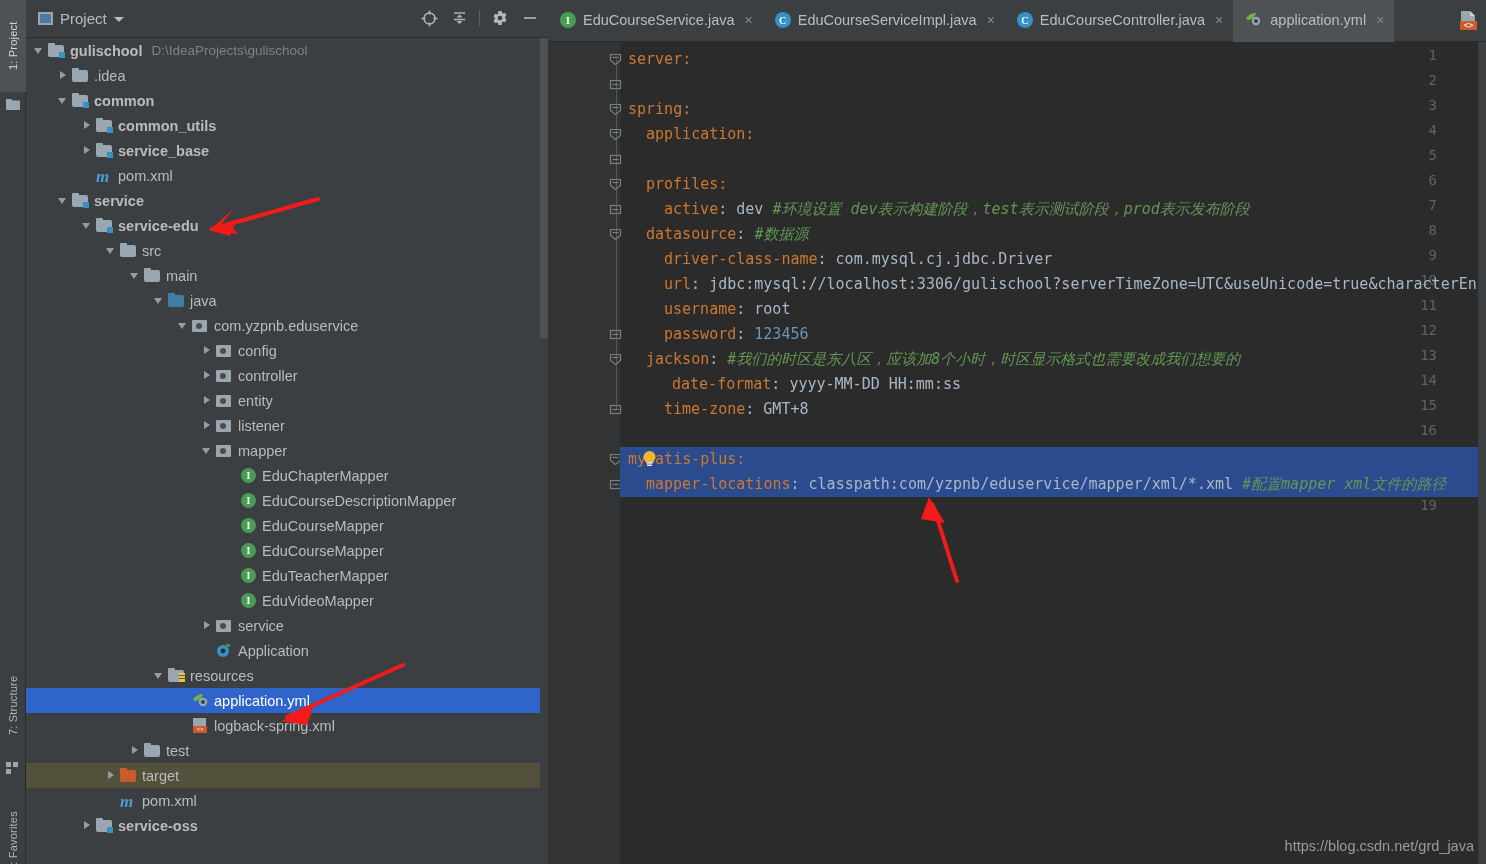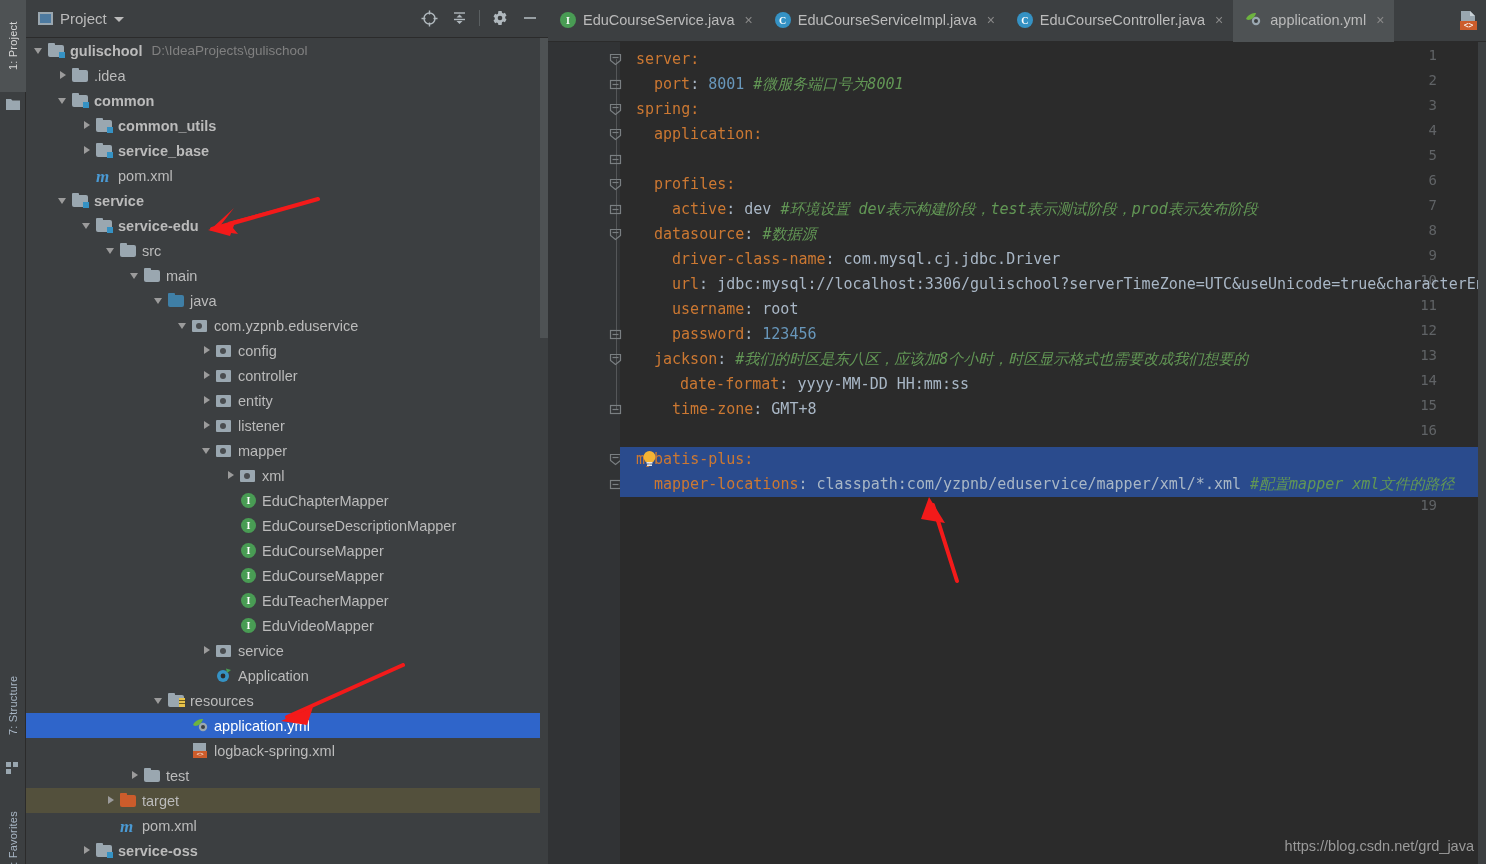--- a/index.html
+++ b/index.html
@@ -154,21 +154,21 @@
   .fold-col { position:absolute; left: 60px; top: 0; width: 18px; height: 822px; }
   .fold-line { position:absolute; left: 8px; width:1px; background:#555759; }
   .fmark {
     position:absolute; left: 1px; width: 15px; height: 15px;
   }
   .code {
     position:absolute; left: 72px; top: 0; width: 866px; height: 822px;
     font-family: "DejaVu Sans Mono", monospace; font-size: 15px;
     overflow: hidden;
   }
-  .cline { position: absolute; left: 0; height: 25px; line-height: 25px; white-space: pre; margin-left: 8px; }
+  .cline { position: absolute; left: 0; height: 25px; line-height: 25px; white-space: pre; }
   .hl-band { position:absolute; left:0; height: 25px; background: #2a4b8d; }
   .k { color: #cc7832; }
   .v { color: #a9b7c6; }
   .n { color: #6897bb; }
   .c { color: #629755; font-style: italic; }
   .bulb {
     position:absolute; width: 15px; height: 19px;
   }
   .watermark {
     position: absolute; right: 12px; bottom: 10px;
@@ -395,28 +395,20 @@
         <div class="row">
           <span style="display: inline-block; flex: 0 0 auto; width: 176px;"></span>
           <span class="arrow-d"></span>
           <span class="ico">
             <span class="pkg"></span>
           </span>
           <span class="lbl">mapper</span>
         </div>
         <div class="row">
           <span style="display: inline-block; flex: 0 0 auto; width: 200px;"></span>
-          <span class="arrow-r"></span>
-          <span class="ico">
-            <span class="pkg"></span>
-          </span>
-          <span class="lbl">xml</span>
-        </div>
-        <div class="row">
-          <span style="display: inline-block; flex: 0 0 auto; width: 200px;"></span>
           <span class="arrow-n"></span>
           <span class="ico">
             <span class="iface">I</span>
           </span>
           <span class="lbl">EduChapterMapper</span>
         </div>
         <div class="row">
           <span style="display: inline-block; flex: 0 0 auto; width: 200px;"></span>
           <span class="arrow-n"></span>
           <span class="ico">
@@ -660,21 +652,20 @@
               <path d="M1.5 1.5h10v6l-5 4-5-4z" fill="none" stroke="#7a7f82" stroke-width="1.2"></path>
               <path d="M3.5 4.5h6" stroke="#7a7f82" stroke-width="1.2"></path>
             </svg></span>
           <span class="fmark" style="top: 435px;"><svg width="13" height="13" viewBox="0 0 13 13">
               <rect x="1.5" y="2.5" width="10" height="8" fill="none" stroke="#7a7f82" stroke-width="1.2"></rect>
               <path d="M3.5 6.5h6" stroke="#7a7f82" stroke-width="1.2"></path>
             </svg></span>
         </div>
       <div class="code" id="code-lines">
           <div class="cline" style="top: 5px; left: 8px;"><span class="k">server:</span></div>
-          <div class="cline" style="top: 30px; left: 26px;"><span class="k">port</span><span class="v">: </span><span class="n">8001</span><span class="v"> </span><span class="c">#微服务端口号为8001</span></div>
           <div class="cline" style="top: 55px; left: 8px;"><span class="k">spring:</span></div>
           <div class="cline" style="top: 80px; left: 26px;"><span class="k">application:</span></div>
           <div class="cline" style="top: 130px; left: 26px;"><span class="k">profiles:</span></div>
           <div class="cline" style="top: 155px; left: 44px;"><span class="k">active</span><span class="v">: dev </span><span class="c">#环境设置 dev表示构建阶段，test表示测试阶段，prod表示发布阶段</span></div>
           <div class="cline" style="top: 180px; left: 26px;"><span class="k">datasource</span><span class="v">: </span><span class="c">#数据源</span></div>
           <div class="cline" style="top: 205px; left: 44px;"><span class="k">driver-class-name</span><span class="v">: com.mysql.cj.jdbc.Driver</span></div>
           <div class="cline" style="top: 230px; left: 44px;"><span class="k">url</span><span class="v">: jdbc:mysql://localhost:3306/gulischool?serverTimeZone=UTC&amp;useUnicode=true&amp;characterEnco</span></div>
           <div class="cline" style="top: 255px; left: 44px;"><span class="k">username</span><span class="v">: root</span></div>
           <div class="cline" style="top: 280px; left: 44px;"><span class="k">password</span><span class="v">: </span><span class="n">123456</span></div>
           <div class="cline" style="top: 305px; left: 26px;"><span class="k">jackson</span><span class="v">: </span><span class="c">#我们的时区是东八区，应该加8个小时，时区显示格式也需要改成我们想要的</span></div>

